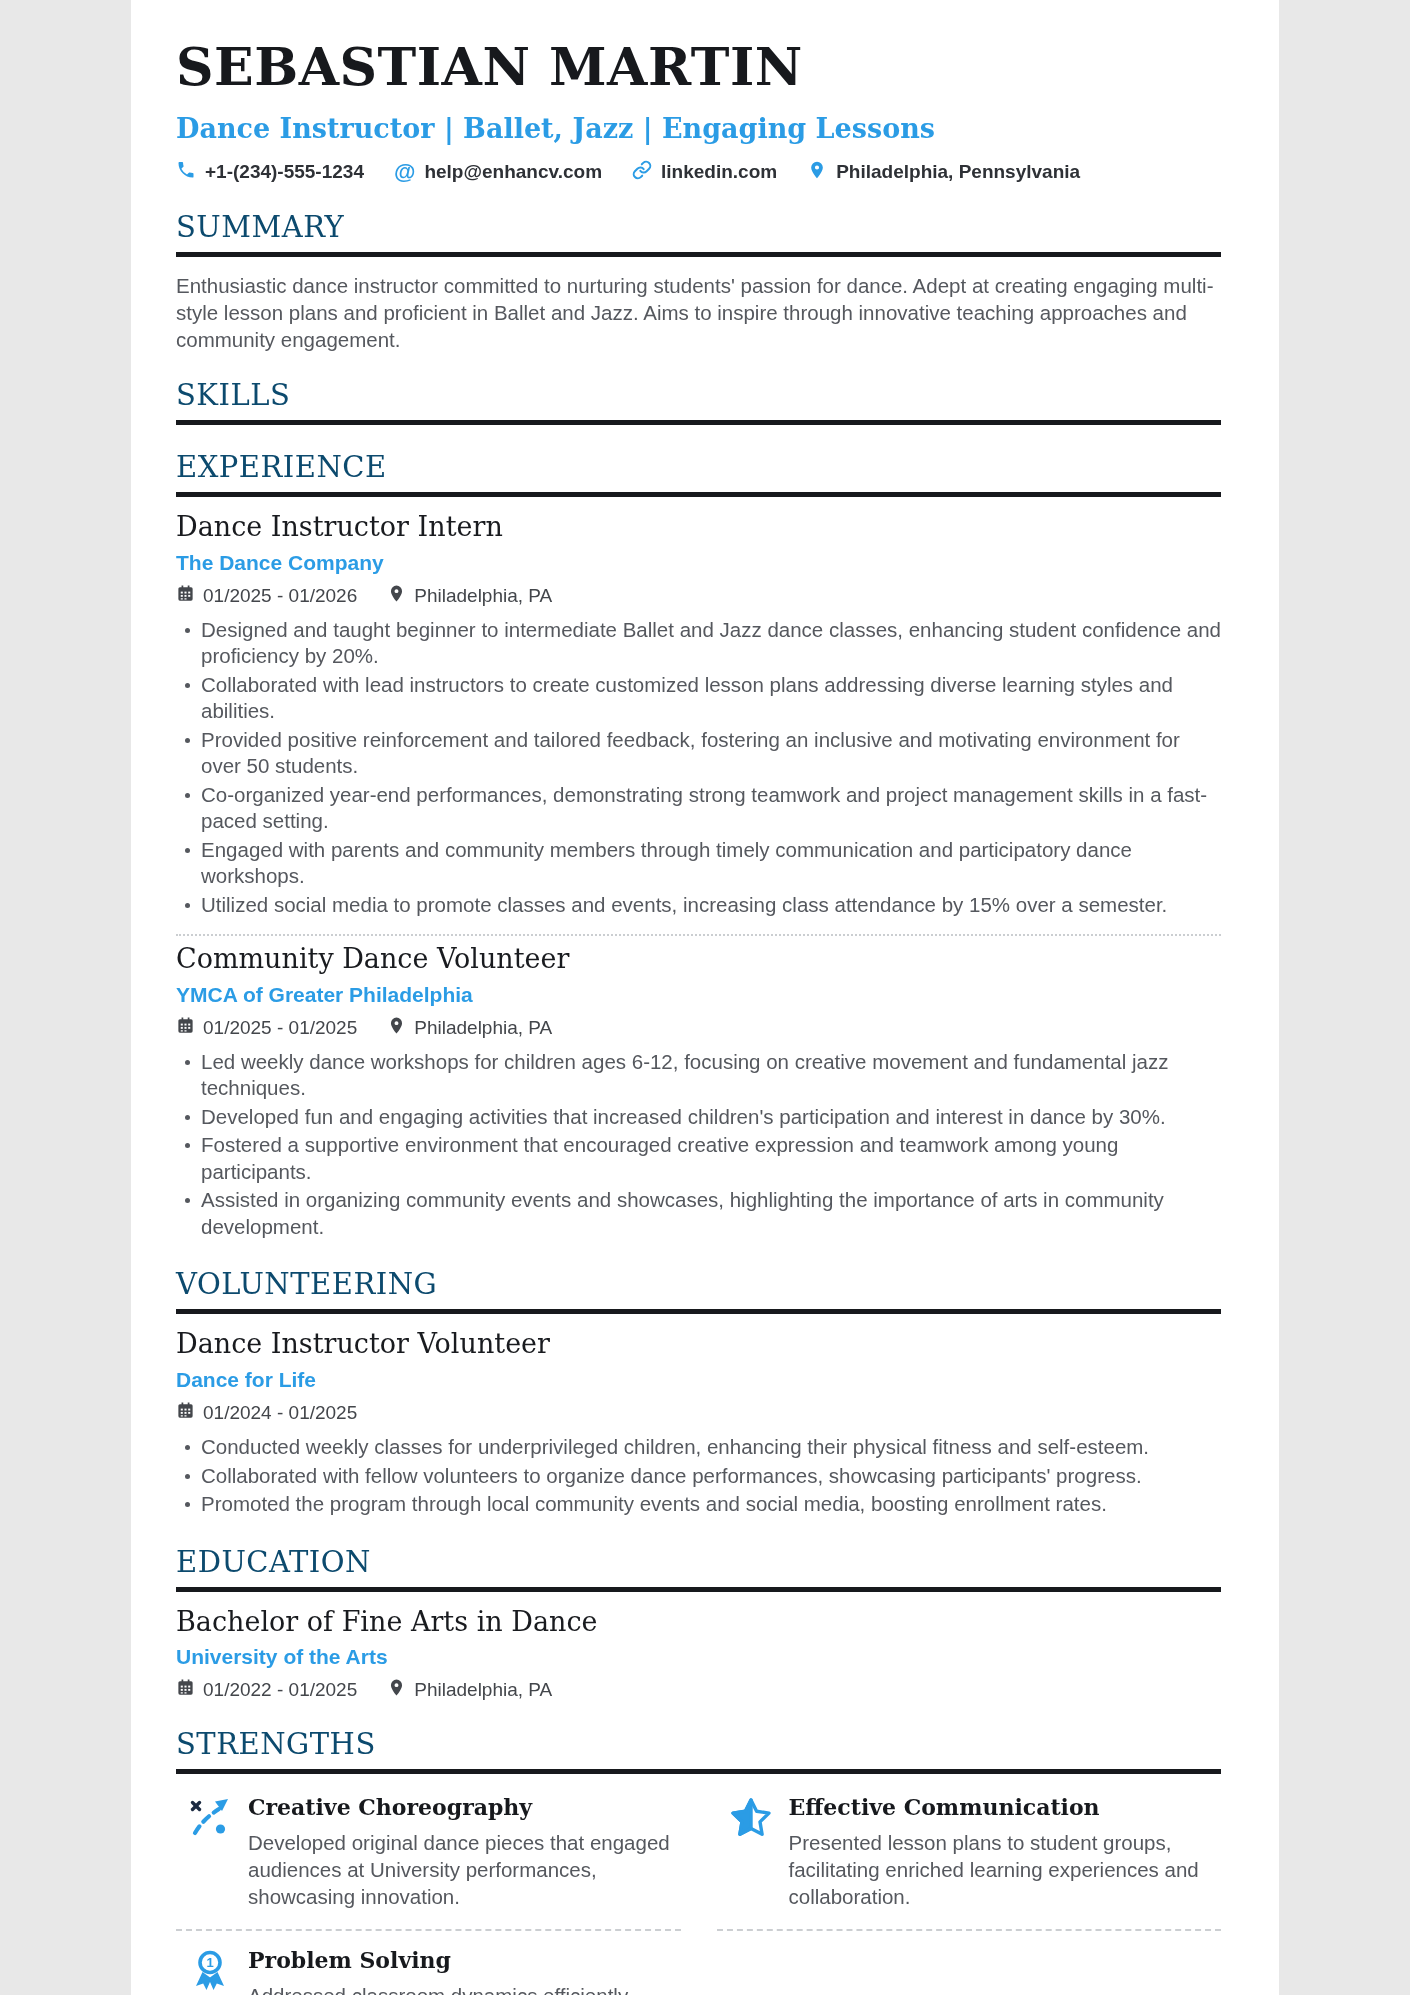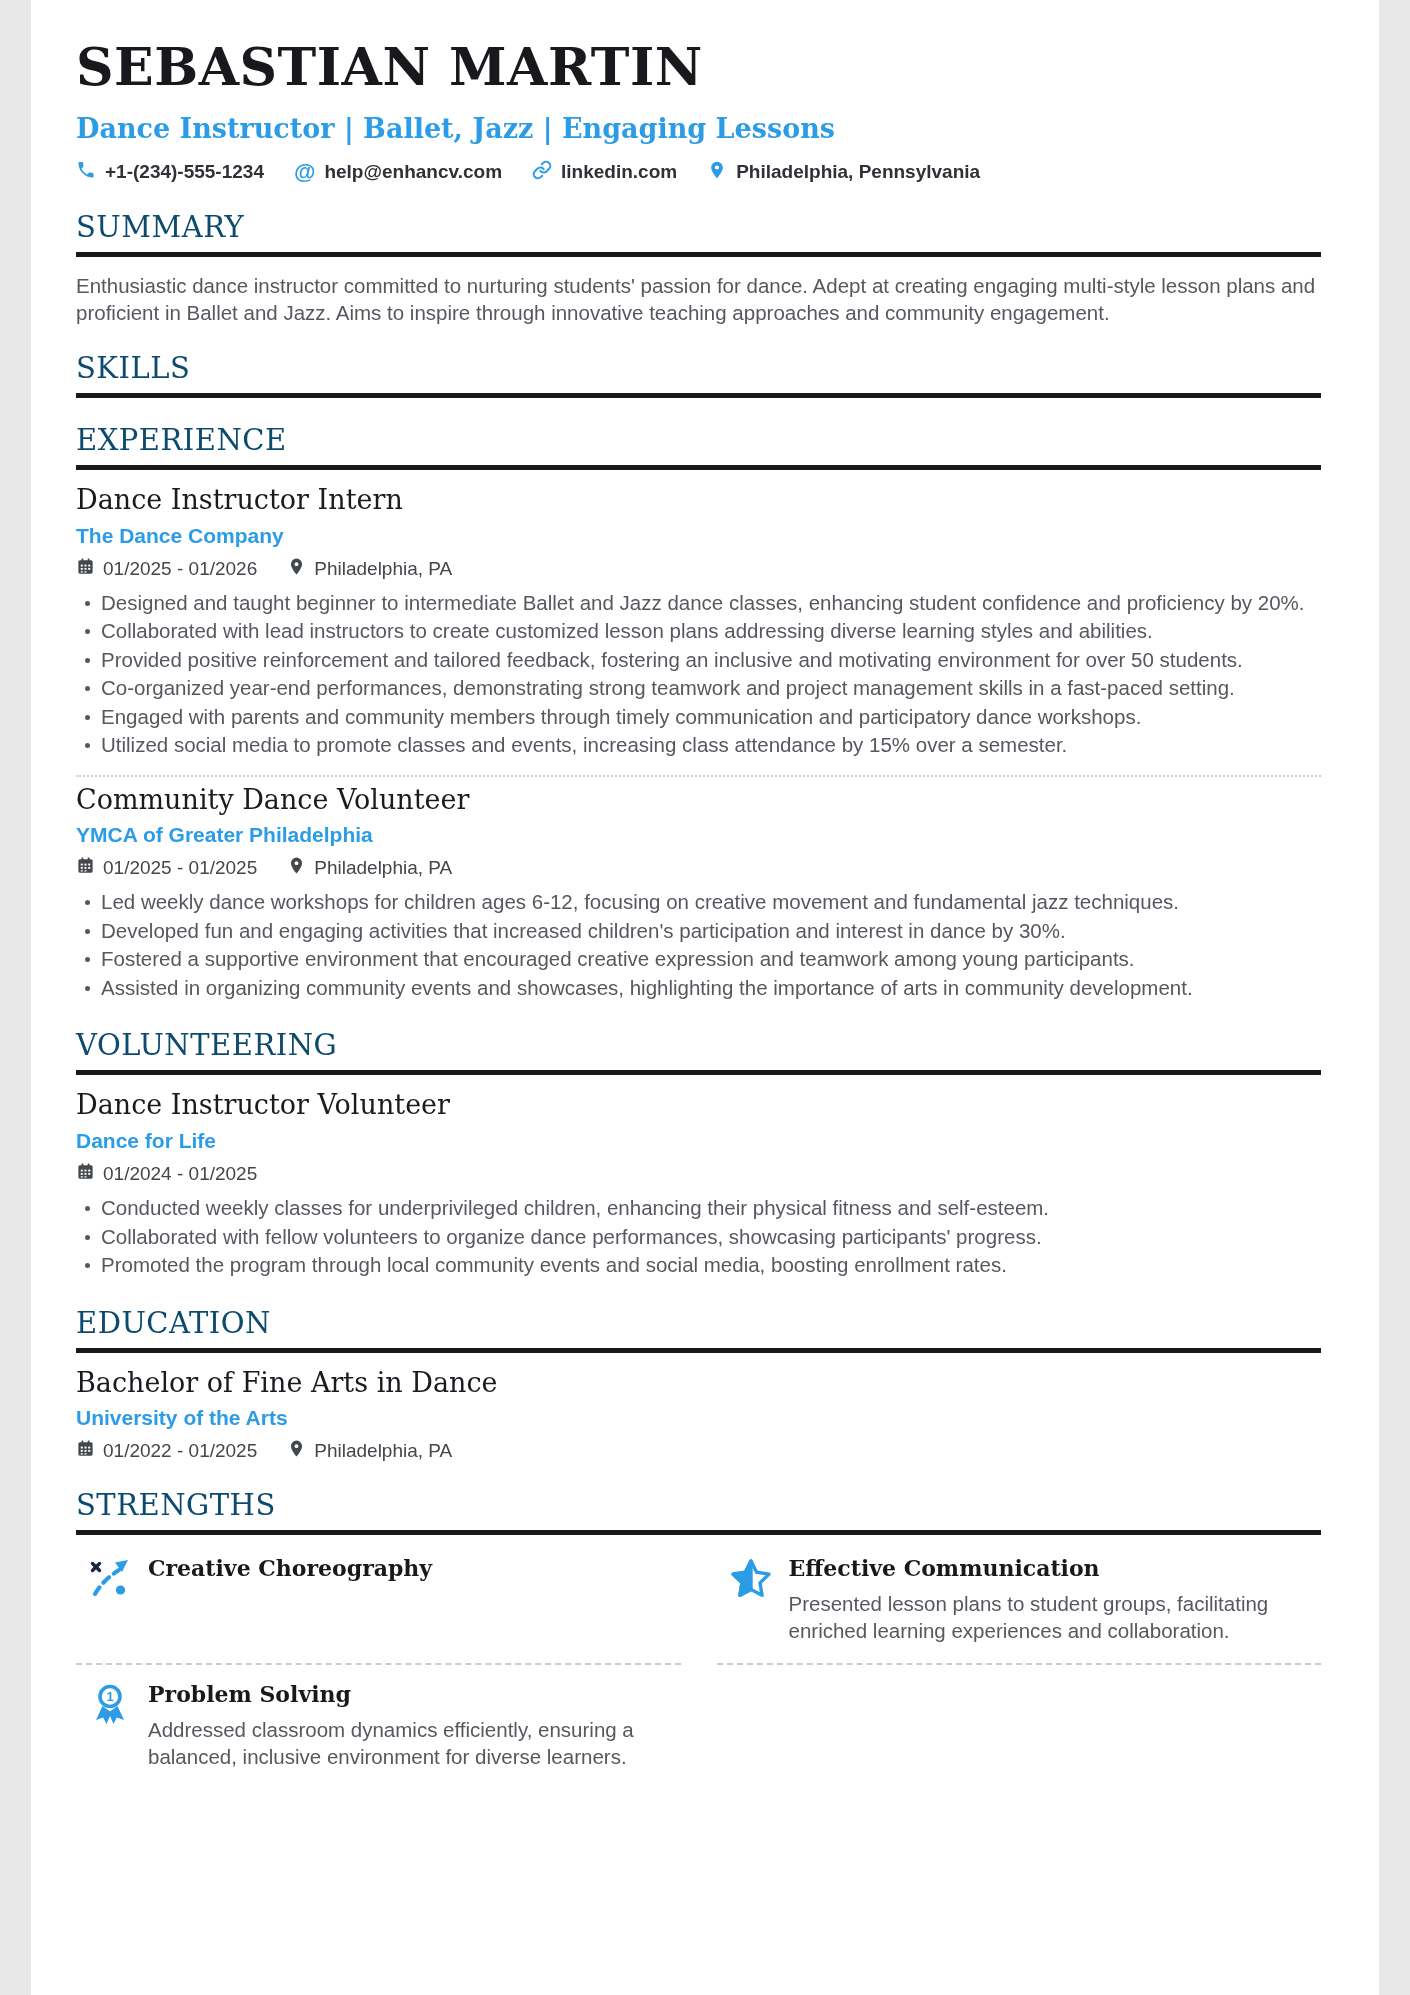--- a/index.html
+++ b/index.html
@@ -1,18 +1,18 @@
 <!DOCTYPE html>
 <html><head>
 <meta charset="utf-8">
 <style>
   * { box-sizing: border-box; }
   html,body { margin:0; padding:0; background:#e8e8e8; }
   .page {
-    width:1348px; height:1995px; margin:0 auto; background:#ffffff;
+    width:1148px; height:1995px; margin:0 auto; background:#ffffff;
     padding:40px 58px 38px 45px;
     display:flex; flex-direction:column; overflow:hidden;
     font-family:"Liberation Sans", sans-serif;
   }
   
   .name {
     font-family:"DejaVu Serif", serif; font-weight:bold;
     font-size:52px; line-height:1.05; color:#17191d; letter-spacing:.5px; margin:0;
   }
   .job-headline {
@@ -277,20 +277,21 @@
               <path fill="#2b9ce5" d="M27 5.5 L40 3 L34 15 Z"></path>
               <g stroke="#1b2a41" stroke-width="3.4" stroke-linecap="round">
                 <path d="M4.5 6.5l7 7"></path>
                 <path d="M11.5 6.5l-7 7"></path>
               </g>
               <circle cx="32.5" cy="33" r="4.6" fill="#2b9ce5"></circle>
             </svg>
         </span>
         <div>
           <div class="strength-title">Creative Choreography</div>
+          <div class="strength-desc">Developed original dance pieces that engaged audiences at University performances, showcasing innovation.</div>
         </div>
       </div>
 
       <div class="strength has-sep">
         <span class="strength-icon">
           <svg viewBox="0 0 44 44" width="44" height="44">
               <path d="M22 4l5.6 11.3 12.4 1.8-9 8.8 2.1 12.4L22 32.4 10.9 38.3 13 25.9l-9-8.8 12.4-1.8z" fill="#ffffff" stroke="#2b9ce5" stroke-width="3.4" stroke-linejoin="round"></path>
               <path d="M22 4 L22 32.4 L10.9 38.3 L13 25.9 L4 17.1 L16.4 15.3 Z" fill="#2b9ce5" stroke="#2b9ce5" stroke-width="3.4" stroke-linejoin="round"></path>
             </svg>
         </span>

